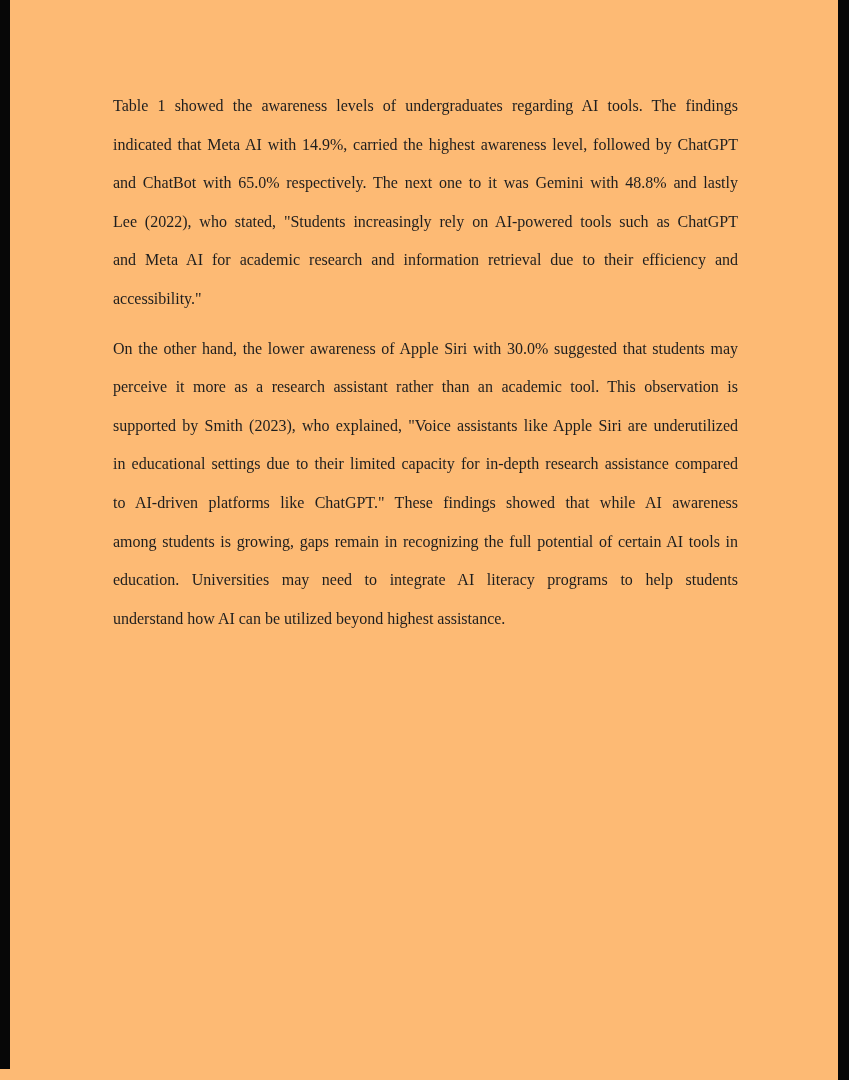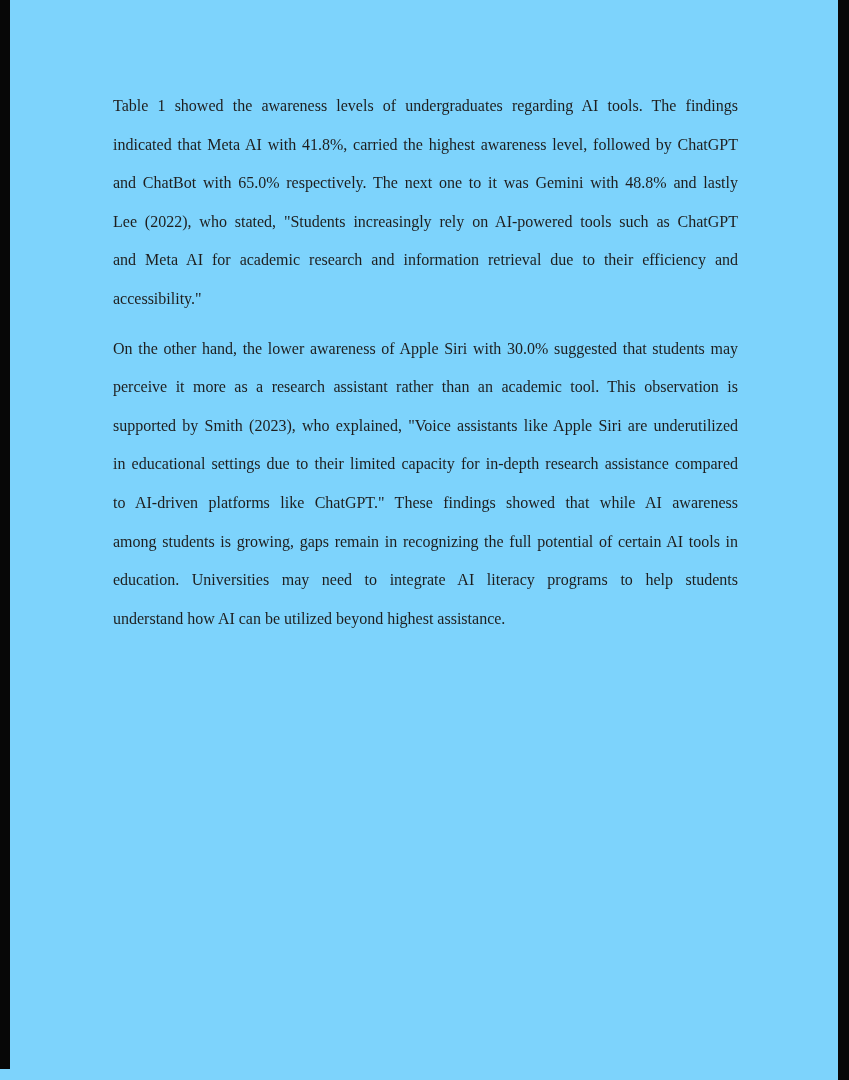--- a/index.html
+++ b/index.html
@@ -11,21 +11,21 @@
     height: 1080px;
     position: relative;
     overflow: hidden;
     background: #fcfcfc;
     font-family: "Liberation Serif", "DejaVu Serif", serif;
   }
   .page {
     position: absolute;
     left: 0; top: 0;
     width: 849px; height: 1080px;
-    background: #7dd3fc;
+    background: #fdba74;
   }
   .edge {
     position: absolute;
     background: #070707;
   }
   .edge-left {
     left: 0; top: 0;
     width: 10px; height: 1069px;
   }
   .edge-right {
@@ -59,21 +59,21 @@
 </style>
 </head>
 <body>
 
 <div class="page">
 
   <div class="textblock">
 
     <div class="para">
       <div class="line">Table 1 showed the awareness levels of undergraduates regarding AI tools. The findings</div>
-      <div class="line">indicated that Meta AI with 41.8%, carried the highest awareness level, followed by ChatGPT</div>
+      <div class="line">indicated that Meta AI with 14.9%, carried the highest awareness level, followed by ChatGPT</div>
       <div class="line">and ChatBot with 65.0% respectively. The next one to it was Gemini with 48.8% and lastly</div>
       <div class="line">Lee (2022), who stated, "Students increasingly rely on AI-powered tools such as ChatGPT</div>
       <div class="line">and Meta AI for academic research and information retrieval due to their efficiency and</div>
       <div class="line last">accessibility."</div>
     </div>
 
     <div class="para">
       <div class="line">On the other hand, the lower awareness of Apple Siri with 30.0% suggested that students may</div>
       <div class="line">perceive it more as a research assistant rather than an academic tool. This observation is</div>
       <div class="line">supported by Smith (2023), who explained, "Voice assistants like Apple Siri are underutilized</div>

